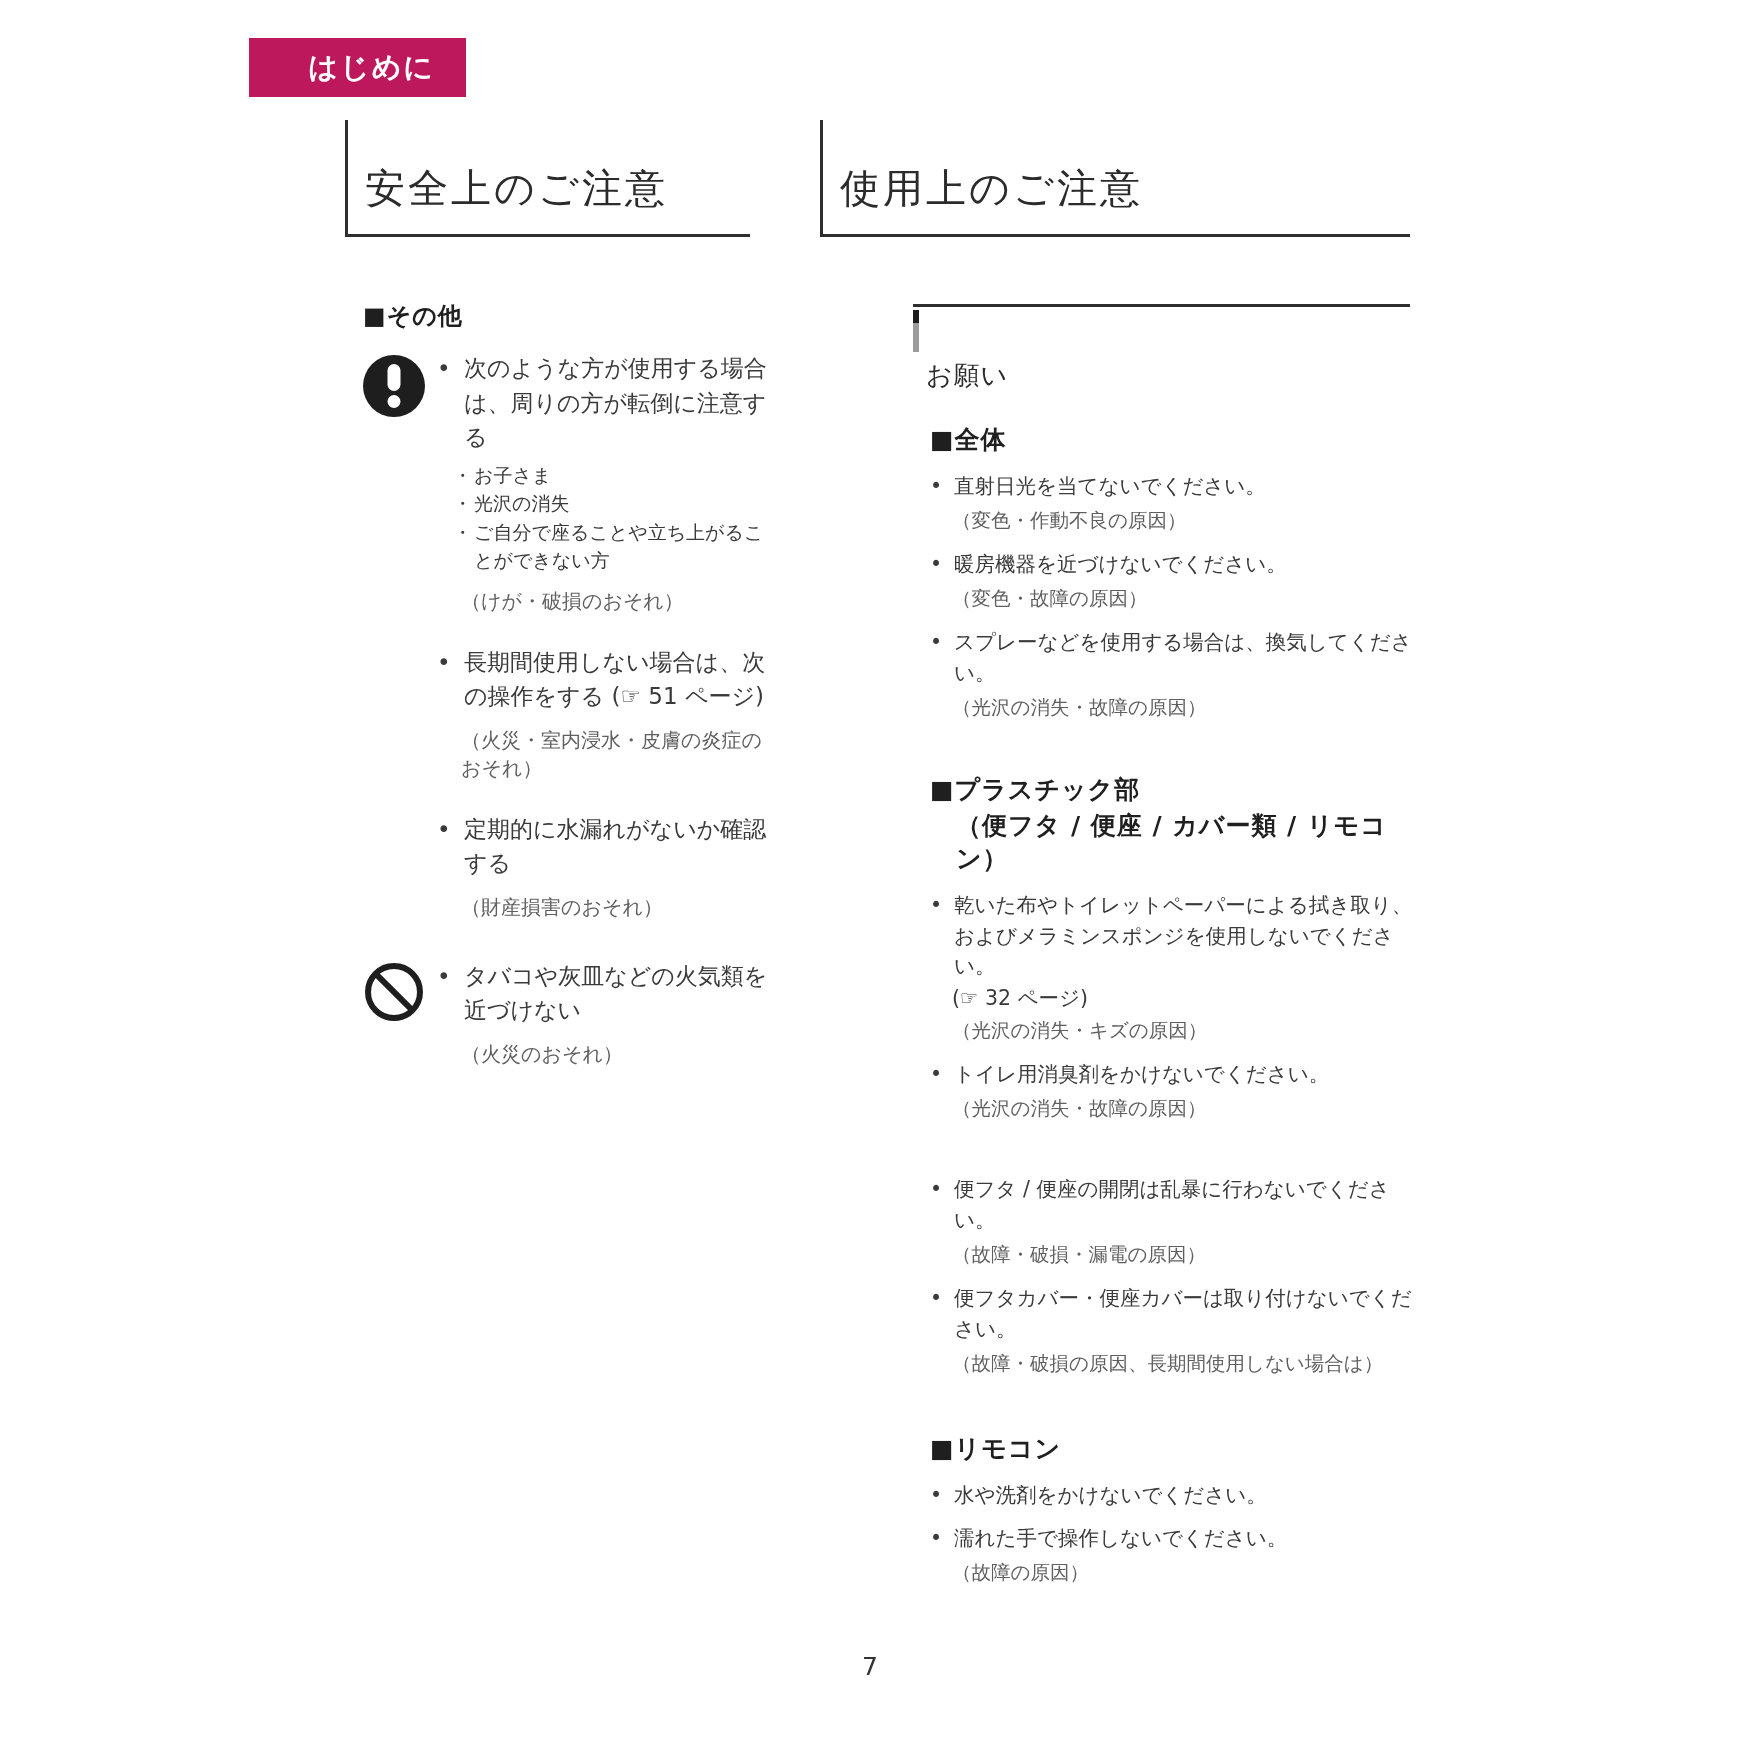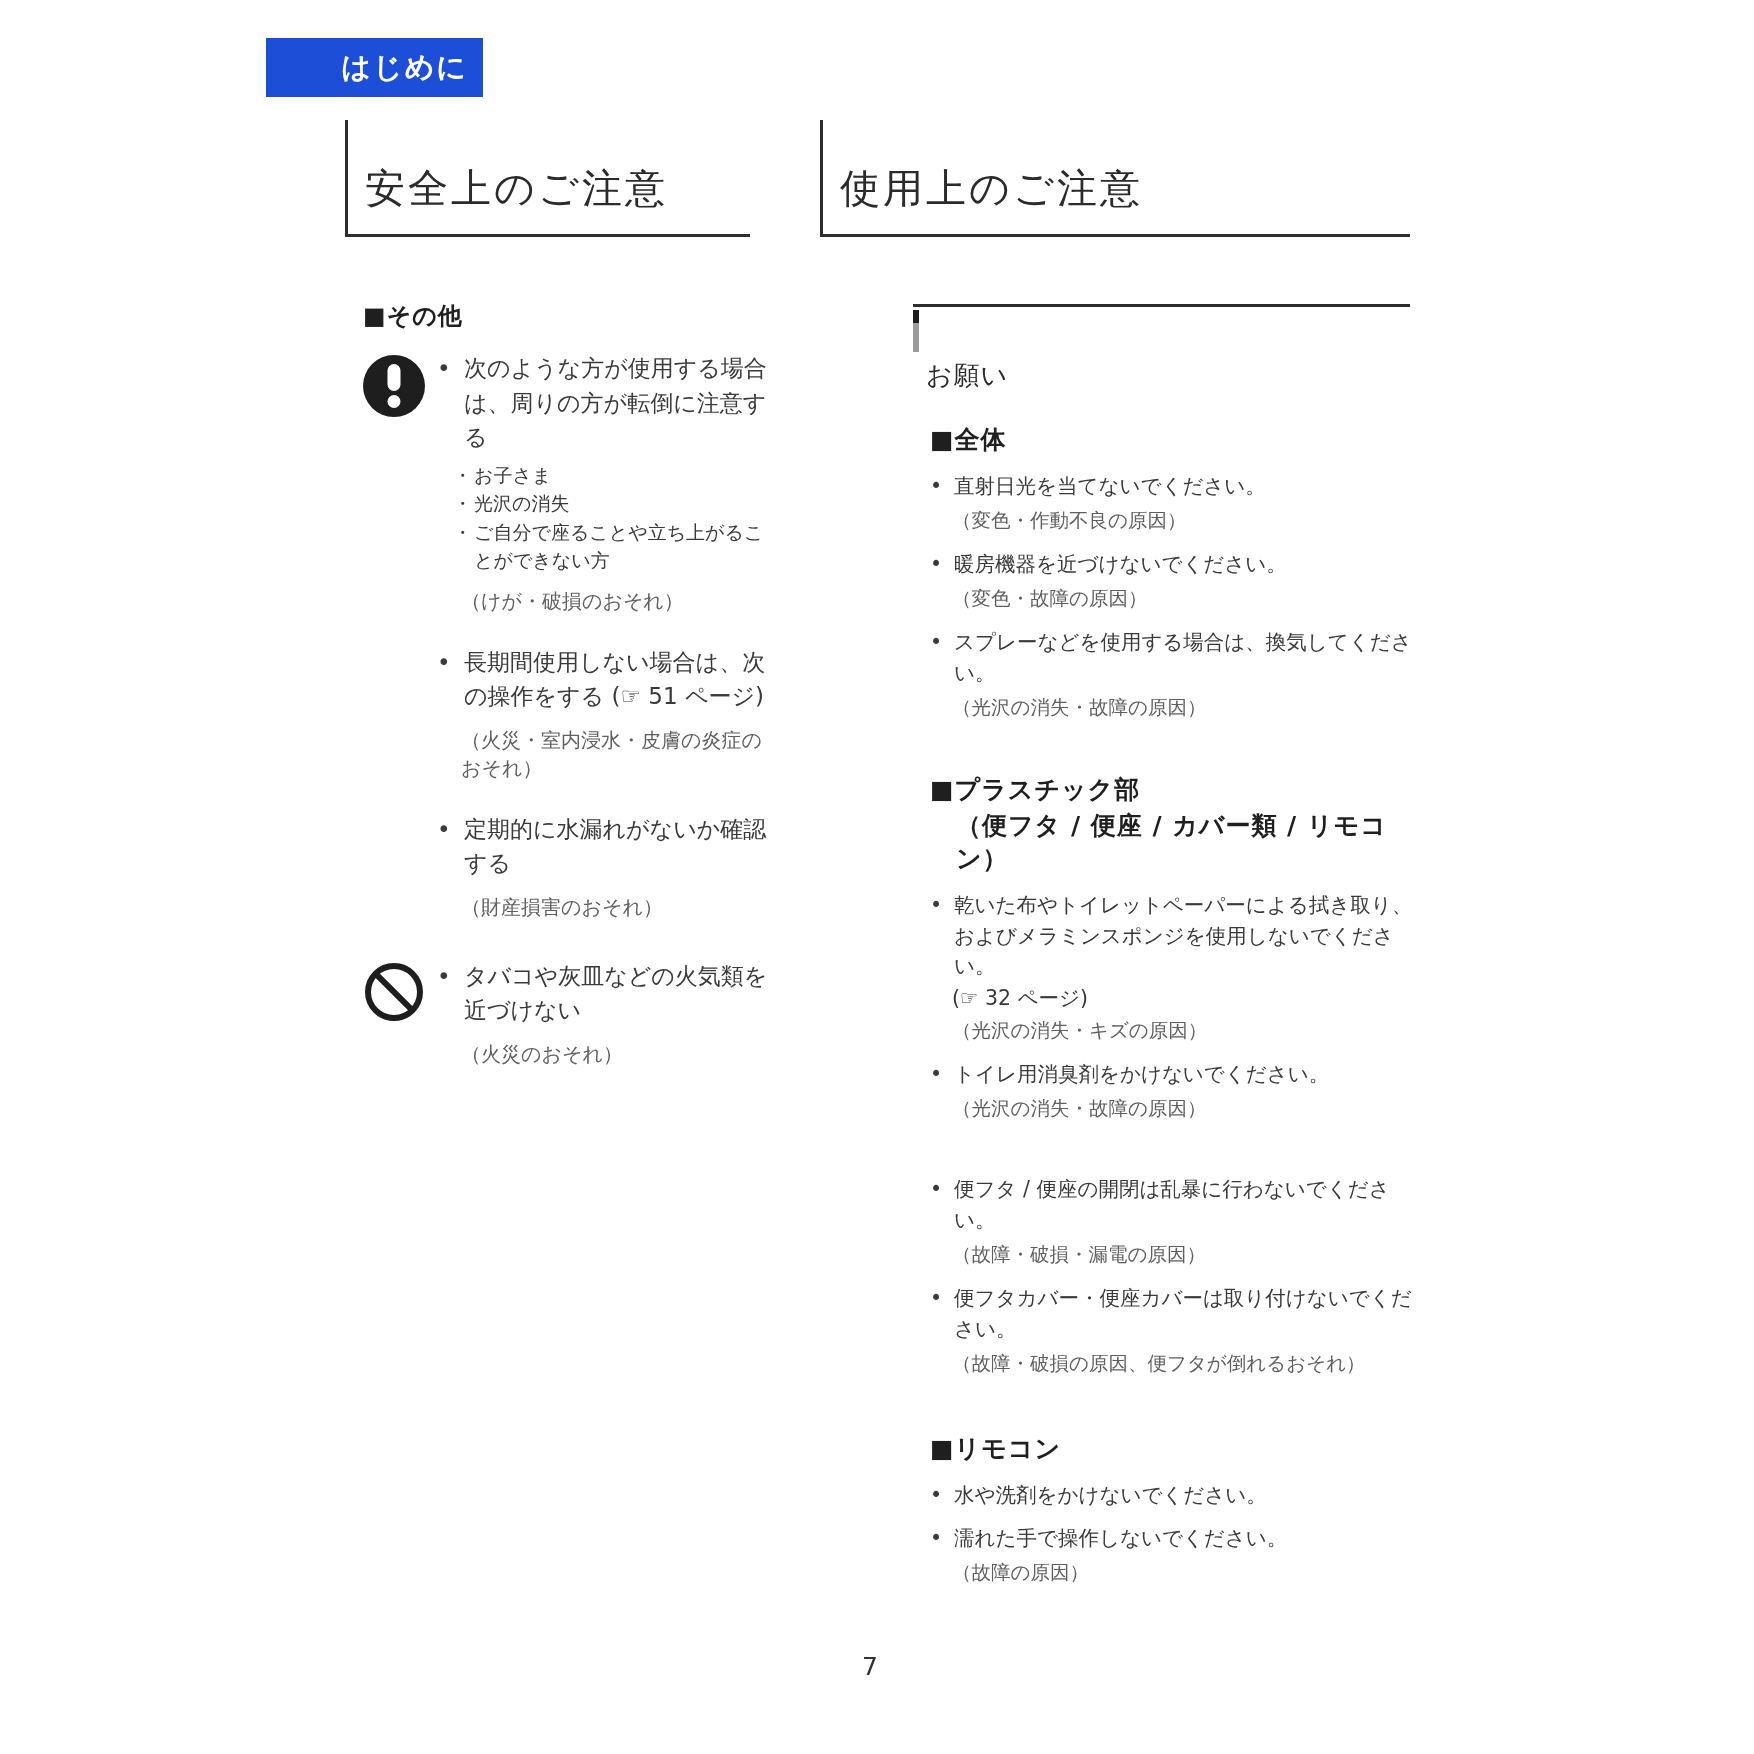--- a/index.html
+++ b/index.html
@@ -3,23 +3,23 @@
 <meta charset="utf-8">
 <style>
   html,body { margin:0; padding:0; }
   .page {
     position:relative; width:1754px; height:1754px; background:#ffffff;
     font-family:"DejaVu Sans","Liberation Sans",sans-serif;
     color:#3a3a3a; overflow:hidden;
   }
   
   .tab {
-    position:absolute; left:266px; top:38px; width:217px; height:59px;
-    background:#1d4ed8; color:#ffffff; font-size:29px; font-weight:bold;
-    text-align:right; line-height:59px; padding-right:15px; box-sizing:border-box;
+    position:absolute; left:249px; top:38px; width:217px; height:59px;
+    background:#be185d; color:#ffffff; font-size:29px; font-weight:bold;
+    text-align:right; line-height:59px; padding-right:31px; box-sizing:border-box;
     letter-spacing:2px;
   }
   
   .col { position:absolute; top:120px; }
   .col-left  { left:345px; width:430px; }
   .col-right { left:820px; width:610px; }
   .title-block {
     border-left:3px solid #2e2e2e; border-bottom:3px solid #2e2e2e;
     height:117px; display:flex; align-items:flex-end;
     padding:0 0 18px 17px; box-sizing:border-box;
@@ -165,21 +165,21 @@
       <div class="u-ref">(☞ 32 ページ)</div>
       <div class="u-risk">（光沢の消失・キズの原因）</div>
       <div class="u-item">トイレ用消臭剤をかけないでください。</div>
       <div class="u-risk">（光沢の消失・故障の原因）</div>
     </div>
 
     <div class="u-section s3">
       <div class="u-item">便フタ / 便座の開閉は乱暴に行わないでください。</div>
       <div class="u-risk">（故障・破損・漏電の原因）</div>
       <div class="u-item">便フタカバー・便座カバーは取り付けないでください。</div>
-      <div class="u-risk">（故障・破損の原因、便フタが倒れるおそれ）</div>
+      <div class="u-risk">（故障・破損の原因、長期間使用しない場合は）</div>
     </div>
 
     <div class="u-section s4">
       <div class="u-head">■リモコン</div>
       <div class="u-item">水や洗剤をかけないでください。</div>
       <div class="u-item tight">濡れた手で操作しないでください。</div>
       <div class="u-risk">（故障の原因）</div>
     </div>
   </div>
 

